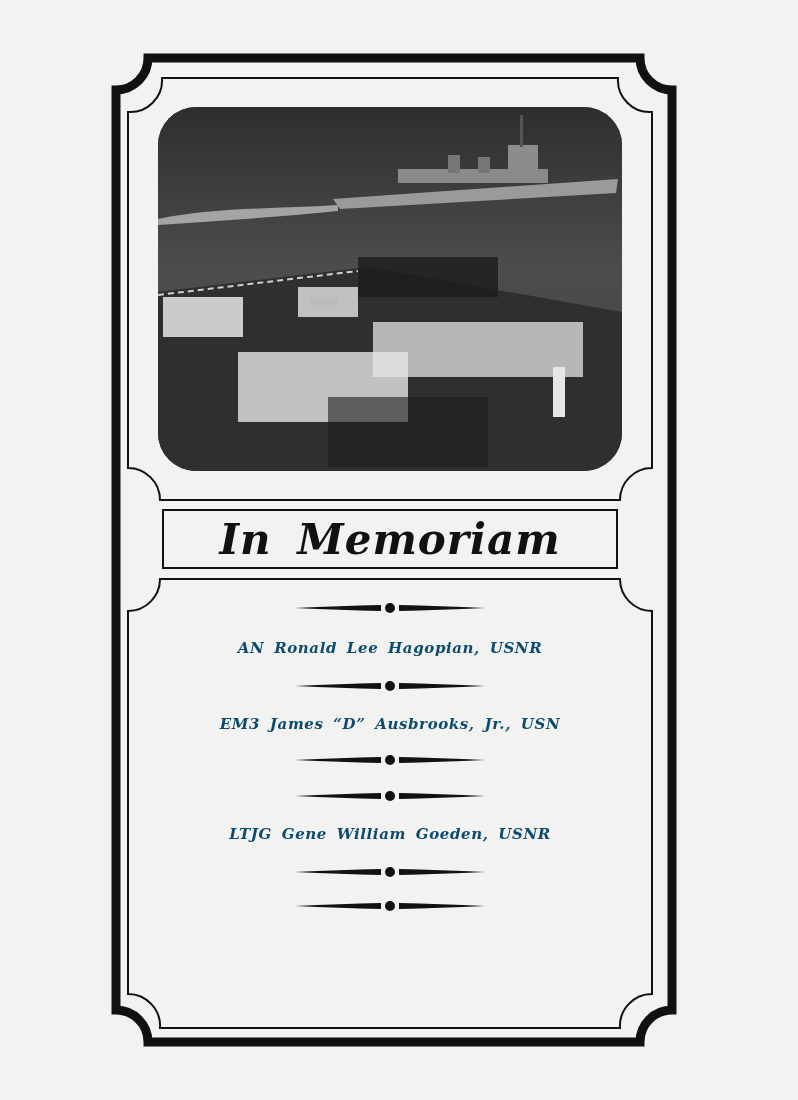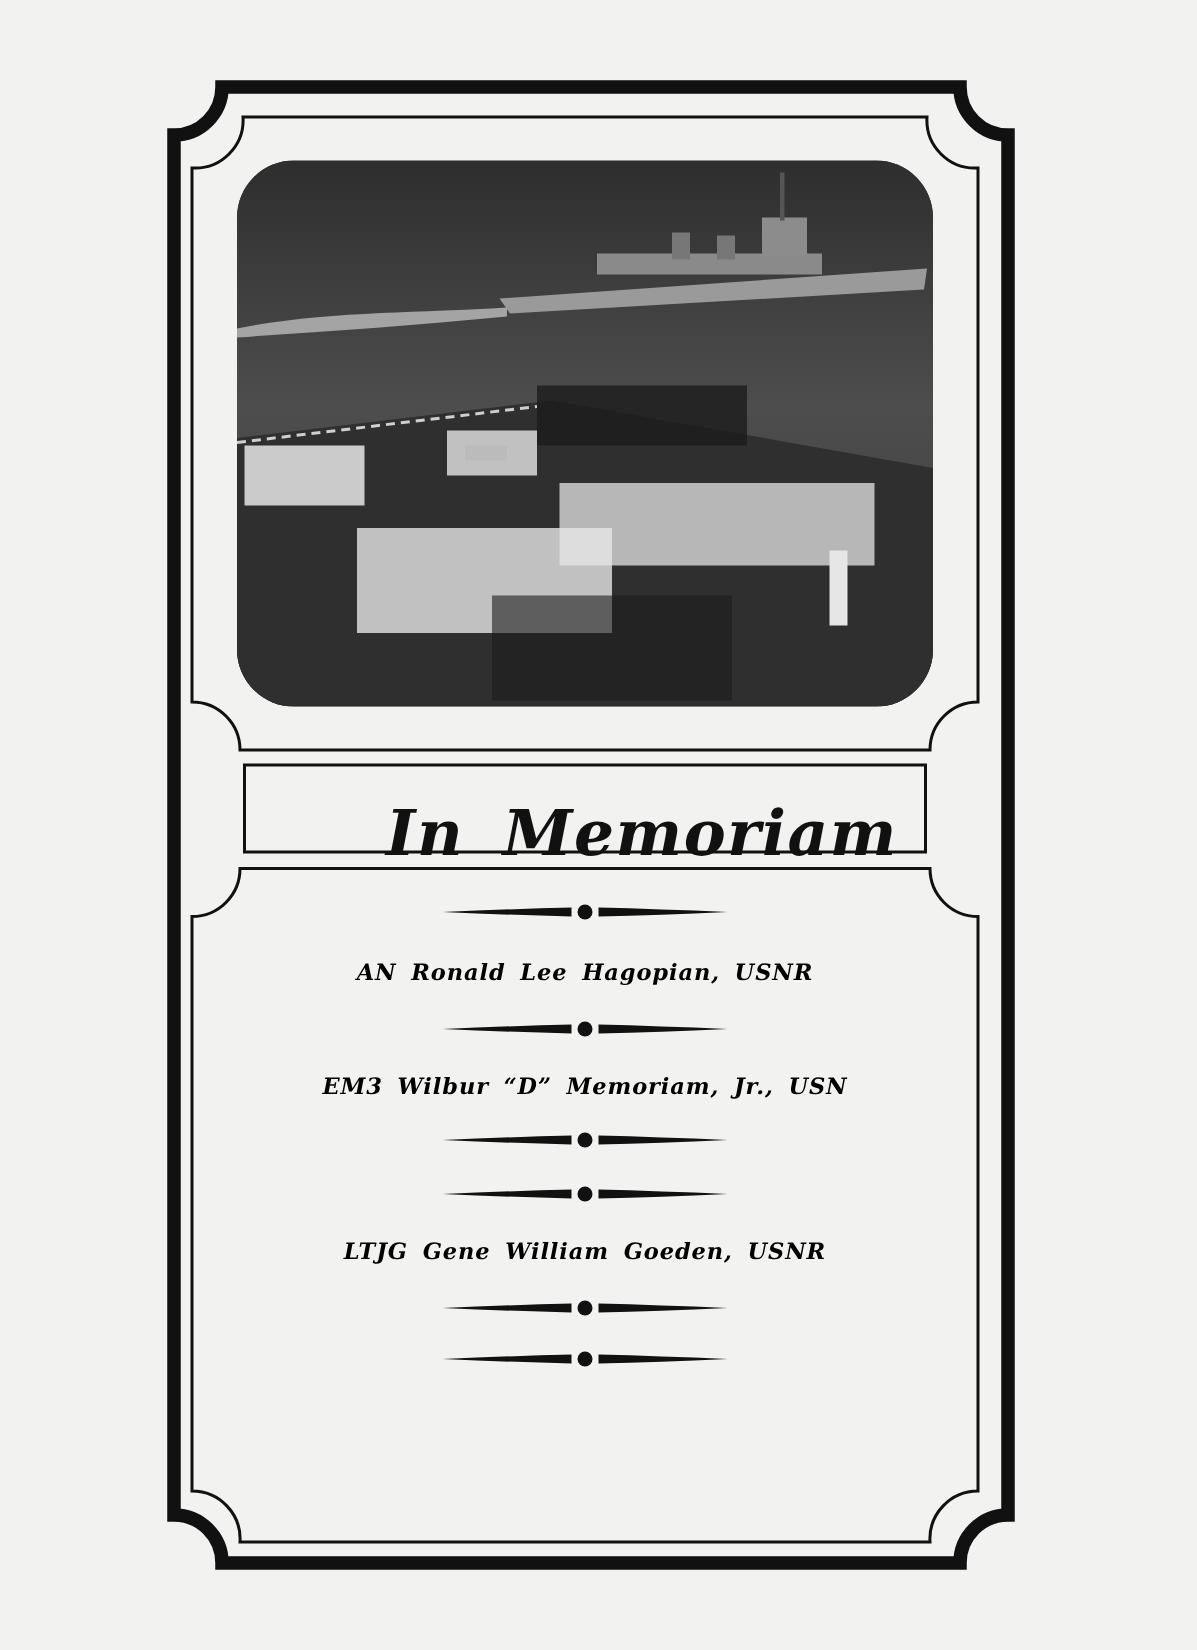--- a/index.html
+++ b/index.html
@@ -2,28 +2,28 @@
 <html><head>
 <meta charset="utf-8">
 <style>
   html, body { margin:0; padding:0; }
   body { width:798px; height:1100px; background:#f2f2f0; position:relative; overflow:hidden;
          font-family:"DejaVu Serif", serif; }
   #frame { position:absolute; left:0; top:0; }
   .photo { position:absolute; left:158px; top:107px; width:464px; height:364px; border-radius:38px;
            overflow:hidden; background:#3a3a3a; }
   .photo svg { display:block; }
-  .title { position:absolute; left:163px; top:526px; width:454px; height:58px; display:flex;
-           align-items:center; justify-content:center;margin-left:38px; }
+  .title { position:absolute; left:163px; top:510px; width:454px; height:58px; display:flex;
+           align-items:center; justify-content:center; }
   .title span { font-family:"DejaVu Serif", serif; font-style:italic; font-weight:bold;
                 font-size:42px; color:#111; letter-spacing:1px; word-spacing:10px; }
   .names { position:absolute; left:160px; top:596px; width:460px; }
   .divider { display:block; margin:0 auto; }
   .name { text-align:center; font-family:"DejaVu Serif", serif; font-style:italic; font-weight:bold;
-          font-size:15px; color:#000000; letter-spacing:0.6px; word-spacing:4px; height:20px; line-height:20px; }
+          font-size:15px; color:#0c4a6e; letter-spacing:0.6px; word-spacing:4px; height:20px; line-height:20px; }
 </style>
 </head>
 <body>
 
 <svg id="frame" width="798" height="1100" viewBox="0 0 798 1100">
 
   <path d="M148,58 L640,58 A32,32 0 0 0 672,90 L672,1010 A32,32 0 0 0 640,1042 L148,1042 A32,32 0 0 0 116,1010 L116,90 A32,32 0 0 0 148,58 Z" fill="none" stroke="#111" stroke-width="9"></path>
 
   <path d="M162,78 L618,78 A32,32 0 0 0 652,112 L652,468 A32,32 0 0 0 620,500 L160,500 A32,32 0 0 0 128,468 L128,112 A32,32 0 0 0 162,78 Z" fill="none" stroke="#111" stroke-width="2"></path>
 
@@ -79,21 +79,21 @@
 <div class="names">
   <svg class="divider" width="190" height="12" viewBox="0 0 190 12" style="margin-top:6px;margin-bottom:24px;">
       <path d="M0,6 Q45,4 86,3 L86,9 Q45,8 0,6 Z M104,3 Q145,4 190,6 Q145,8 104,9 Z" fill="#111"></path>
       <circle cx="95" cy="6" r="5" fill="#111"></circle>
     </svg>
   <div class="name">AN Ronald Lee Hagopian, USNR</div>
   <svg class="divider" width="190" height="12" viewBox="0 0 190 12" style="margin-top:22px;margin-bottom:22px;">
       <path d="M0,6 Q45,4 86,3 L86,9 Q45,8 0,6 Z M104,3 Q145,4 190,6 Q145,8 104,9 Z" fill="#111"></path>
       <circle cx="95" cy="6" r="5" fill="#111"></circle>
     </svg>
-  <div class="name">EM3 Wilbur “D” Memoriam, Jr., USN</div>
+  <div class="name">EM3 James “D” Ausbrooks, Jr., USN</div>
   <svg class="divider" width="190" height="12" viewBox="0 0 190 12" style="margin-top:20px;margin-bottom:24px;">
       <path d="M0,6 Q45,4 86,3 L86,9 Q45,8 0,6 Z M104,3 Q145,4 190,6 Q145,8 104,9 Z" fill="#111"></path>
       <circle cx="95" cy="6" r="5" fill="#111"></circle>
     </svg>
   <svg class="divider" width="190" height="12" viewBox="0 0 190 12" style="margin-top:22px;margin-bottom:22px;">
       <path d="M0,6 Q45,4 86,3 L86,9 Q45,8 0,6 Z M104,3 Q145,4 190,6 Q145,8 104,9 Z" fill="#111"></path>
       <circle cx="95" cy="6" r="5" fill="#111"></circle>
     </svg>
   <div class="name">LTJG Gene William Goeden, USNR</div>
   <svg class="divider" width="190" height="12" viewBox="0 0 190 12" style="margin-top:22px;margin-bottom:22px;">

